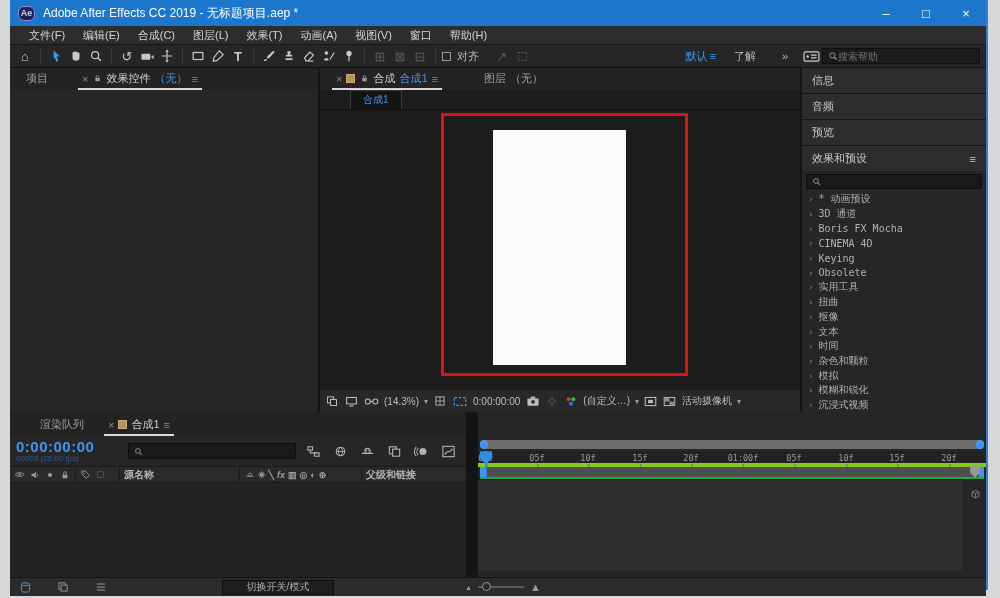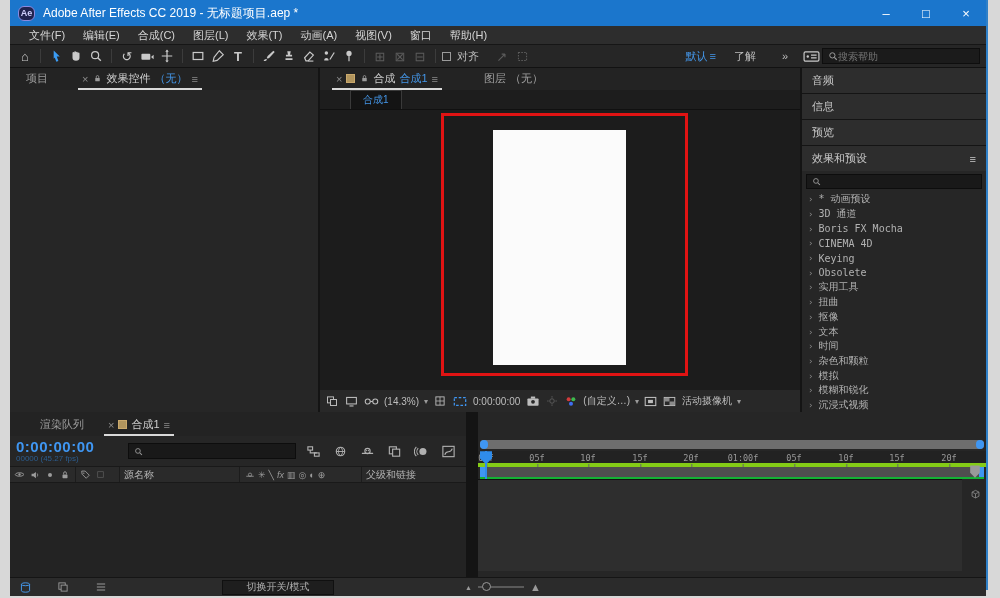--- a/index.html
+++ b/index.html
@@ -79,21 +79,21 @@
   .tl-control { height:30px; display:flex; align-items:center; padding:0 6px; gap:8px; flex:0 0 auto;}
   .tc-block { display:flex; flex-direction:column; width:104px; flex:0 0 auto;}
   .tc-main { color:#3f96f2; font-size:15px; font-weight:bold; letter-spacing:0.5px; line-height:15px;}
   .tc-sub { color:#2c5d8f; font-size:8px; line-height:9px; }
   .tl-search { display:flex; align-items:center; background:#191919; border:1px solid #0d0d0d; height:16px; width:168px; padding:0 4px; gap:3px; flex:0 0 auto;}
   .tl-search input { background:transparent; border:none; outline:none; width:100%; color:#bbb; font-size:10px; }
   .tl-icons { display:flex; gap:9px; align-items:center; }
 
   .col-header { height:17px; background:#2a2a2a; border-top:1px solid #191919; border-bottom:1px solid #191919;
                 display:flex; align-items:center; font-size:10px; color:#b5b5b5; flex:0 0 auto;}
-  .col-seg { display:flex; align-items:center; height:100%; border-right:1px solid #1c1c1c; padding:0 4px; gap:4px; }
+  .col-seg { display:flex; align-items:center; height:100%; border-right:1px solid #1c1c1c; padding:0 4px; gap:4px;font-weight:bold; }
   .mini { width:11px; height:11px; display:inline-flex; align-items:center; justify-content:center; color:#9c9c9c; font-size:9px; }
   .sw-glyph { color:#9c9c9c; font-size:9px; font-style:normal; }
   .tl-body { flex:1; background:#232323; }
 
   
   .tl-spacer { height:28px; }
   .navigator { position:relative; height:9px; margin:0 2px; background:#6e6e6e; border-radius:4px; }
   .nav-cap { position:absolute; top:0; width:8px; height:9px; background:#3f96f2; border-radius:4px; }
   .ruler { position:relative; height:16px; background:#222; border-bottom:4px solid #84cc16; margin-top:2px;text-decoration:underline;}
   .ruler-label { position:absolute; top:2px; transform:translateX(-50%); color:#9a9a9a; font-size:8.5px; font-family:"DejaVu Sans Mono", monospace; }
@@ -386,22 +386,22 @@
                 <rect x="2" y="2" width="6" height="4.5" fill="#8a8a8a"></rect>
                 <rect x="8" y="6.5" width="6" height="4.5" fill="#8a8a8a"></rect>
               </svg>
             </span>
         <span class="vb-text">活动摄像机</span>
         <span class="caret">▾</span>
       </div>
     </div>
 
     <div class="p-right">
+      <div class="side-header">信息</div>
       <div class="side-header">音频</div>
-      <div class="side-header">信息</div>
       <div class="side-header">预览</div>
       <div class="effects-panel">
         <div class="effects-header">
           <span>效果和预设</span>
           <span>≡</span>
         </div>
         <div class="fx-search">
           <span class="ico" style="width:10px;height:10px">
                 <svg width="9" height="9" viewBox="0 0 16 16">
                   <circle cx="7" cy="7" r="4.2" fill="none" stroke="#9a9a9a" stroke-width="1.6"></circle>
@@ -488,21 +488,21 @@
         <span class="tab active">
           <span class="close">×</span>
           <span class="tan-sq"></span>
           <span>合成1</span>
           <span class="menu-glyph">≡</span>
         </span>
       </div>
       <div class="tl-control">
         <div class="tc-block">
           <span class="tc-main">0:00:00:00</span>
-          <span class="tc-sub">00000 (45.27 fps)</span>
+          <span class="tc-sub">00003 (25.00 fps)</span>
         </div>
         <div class="tl-search">
           <span class="ico" style="width:10px;height:10px">
                 <svg width="9" height="9" viewBox="0 0 16 16">
                   <circle cx="7" cy="7" r="4.2" fill="none" stroke="#9a9a9a" stroke-width="1.6"></circle>
                   <line x1="10.2" y1="10.2" x2="14" y2="14" stroke="#9a9a9a" stroke-width="1.8"></line>
                 </svg>
               </span>
           <input style="">
         </div>

